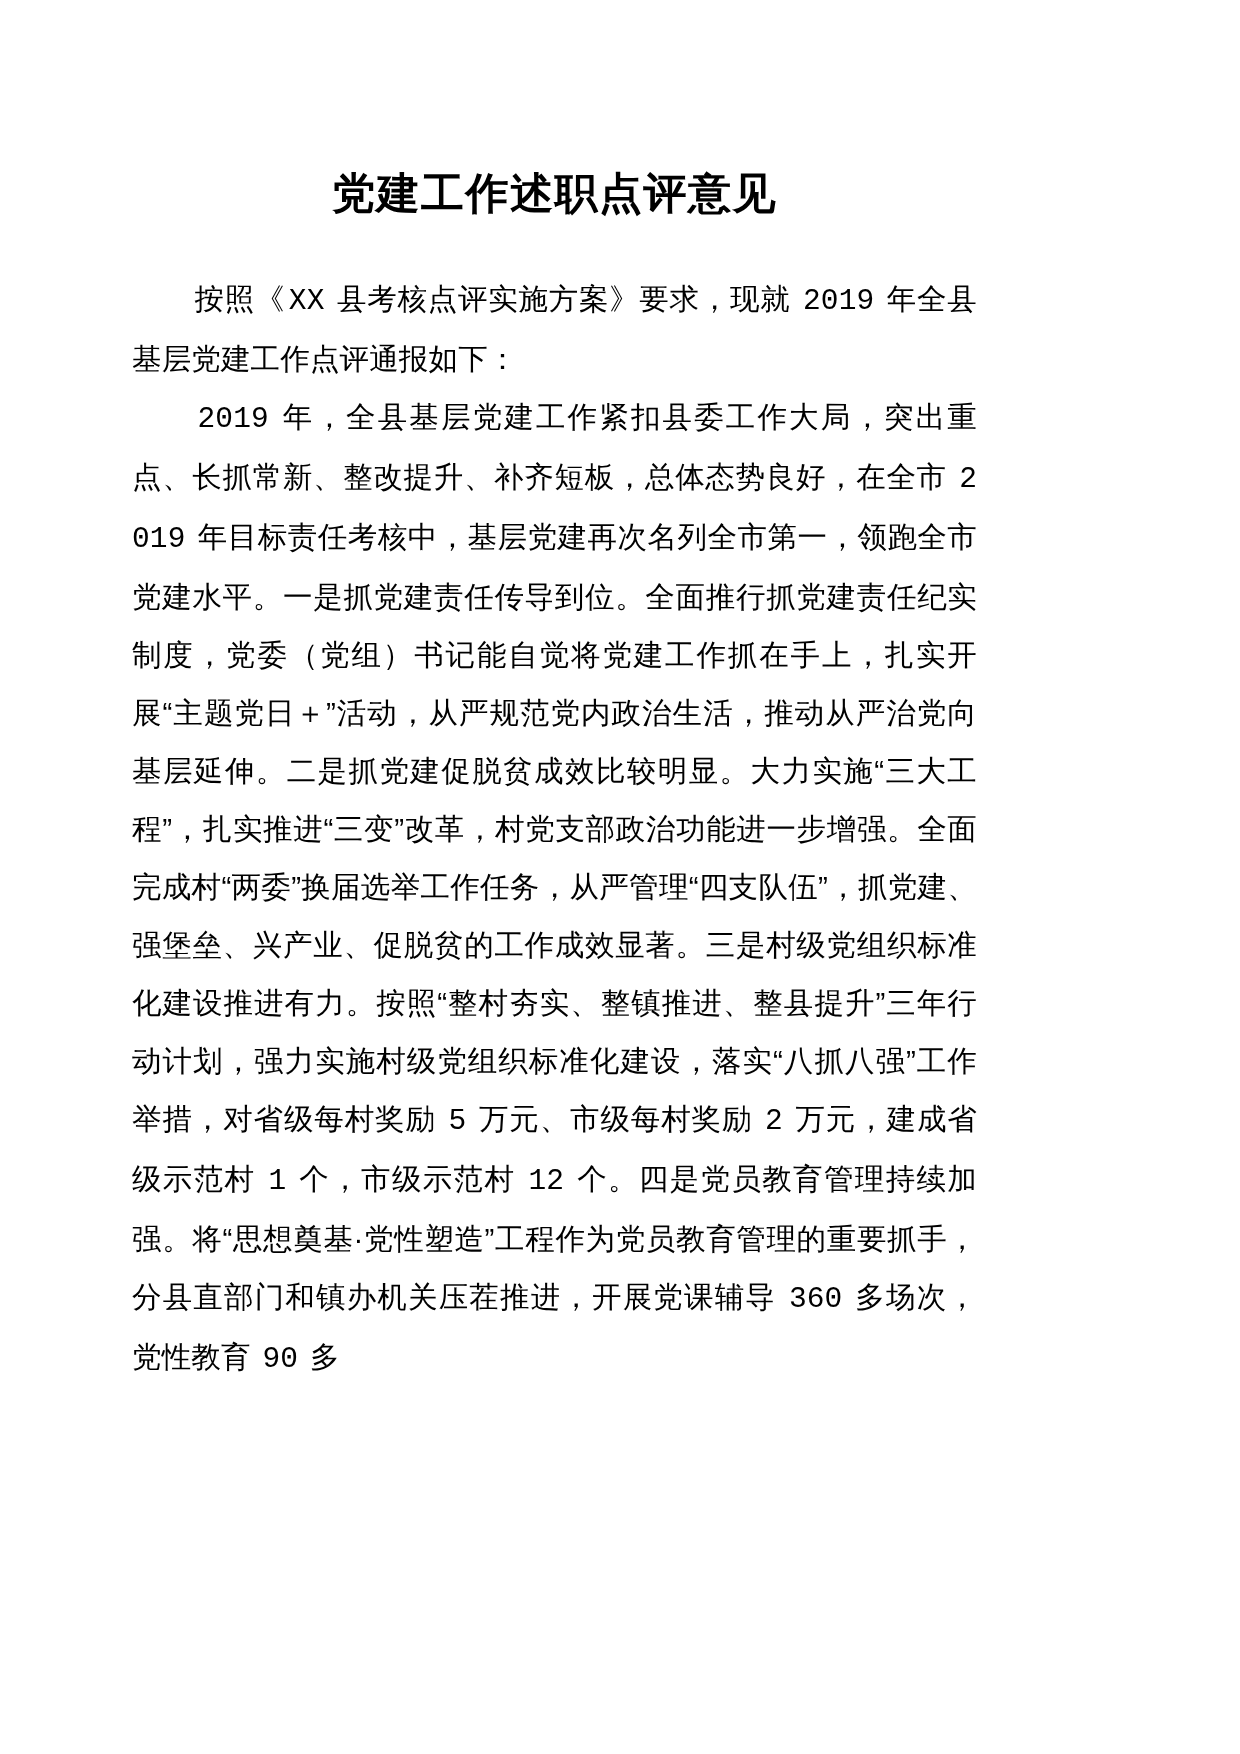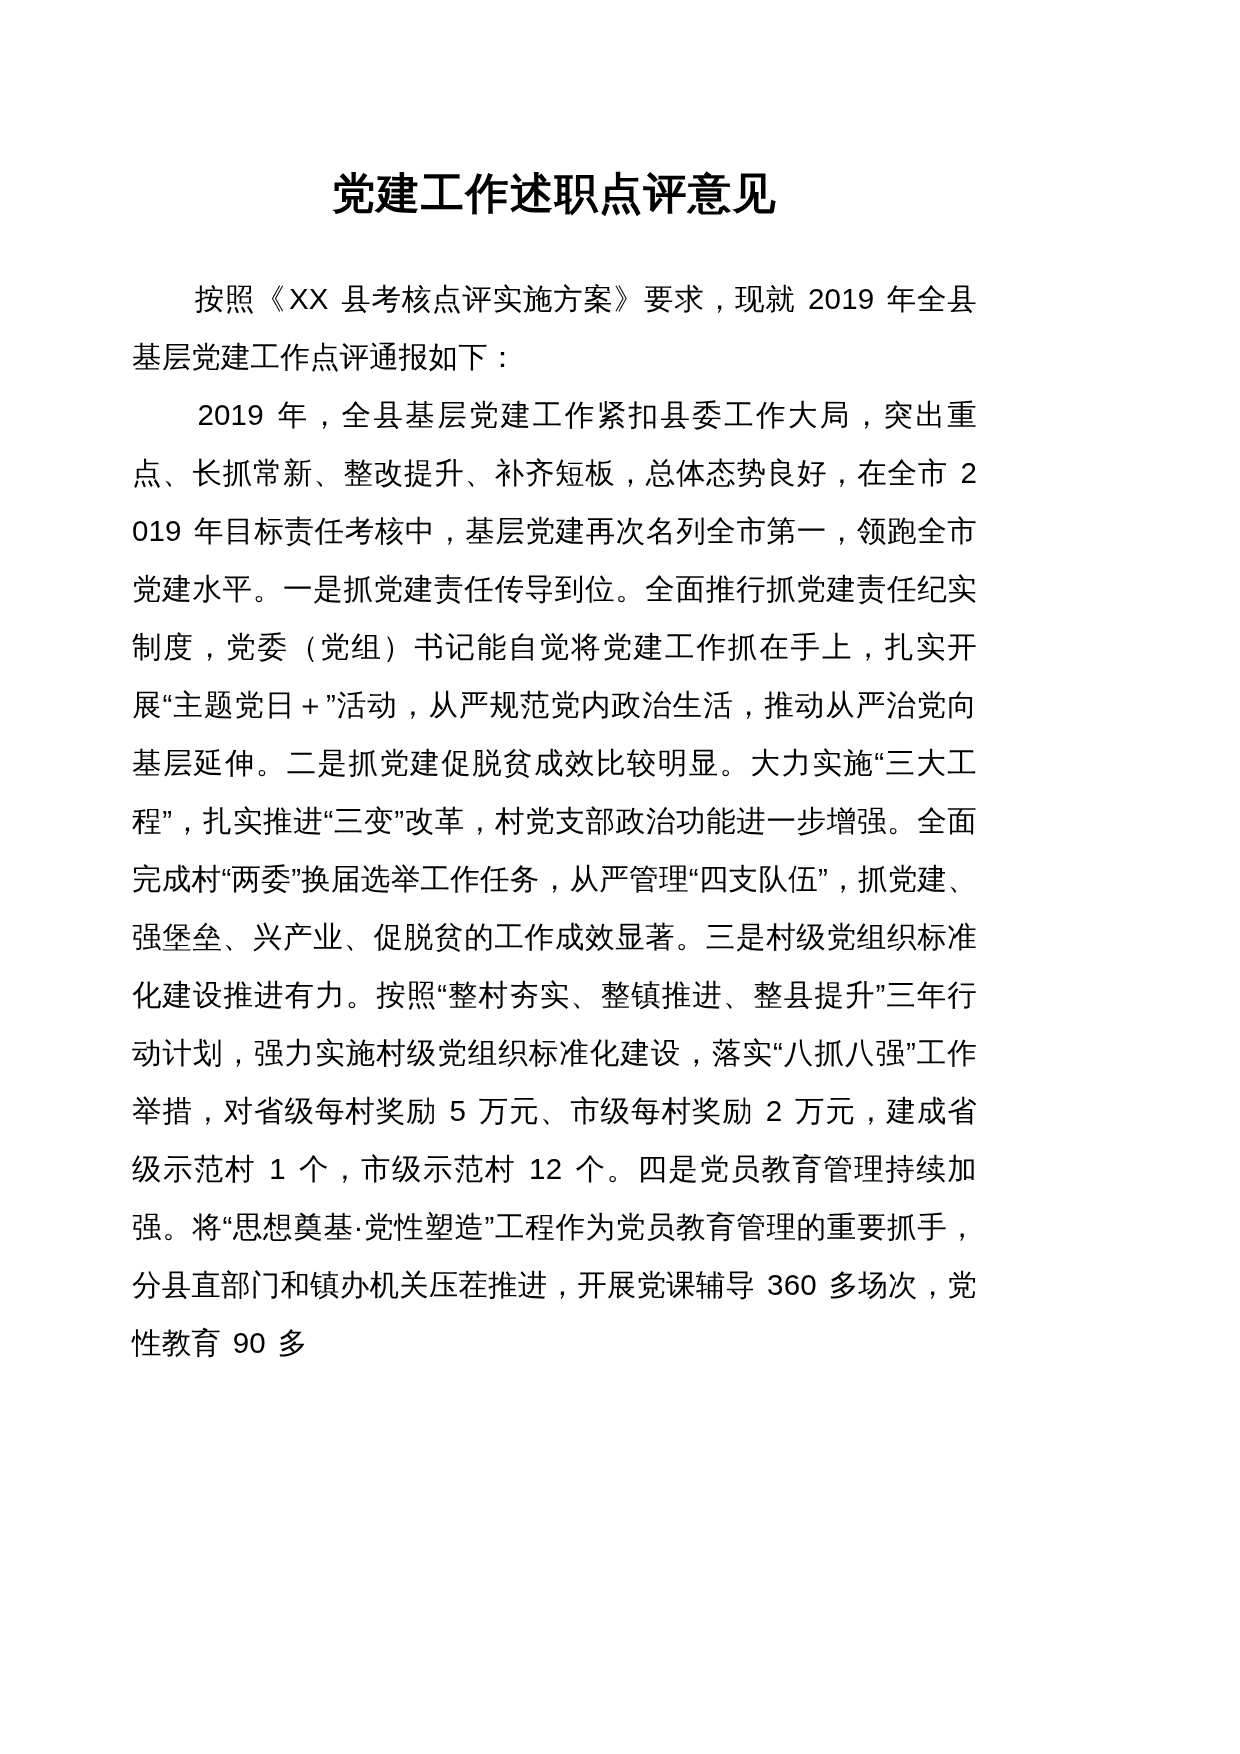--- a/index.html
+++ b/index.html
@@ -62,21 +62,21 @@
   }
 
   .para .indent {
     display: inline-block;
     width: 62px;
   }
 
   
   .lat {
     padding: 0 3.5px;
-    font-family: Liberation Sans, sans-serif;
+    font-family: Liberation Mono, monospace;
     margin-top: 12px;
   }
 </style>
 </head>
 <body>
 
 <div class="page">
   <div class="page-body">
 
     <h1 class="doc-title">党建工作述职点评意见</h1>

